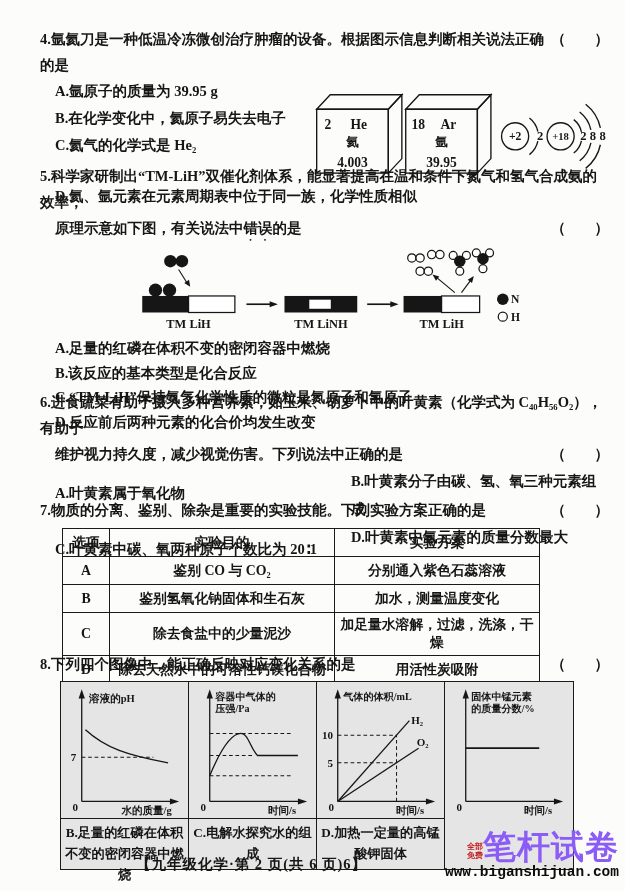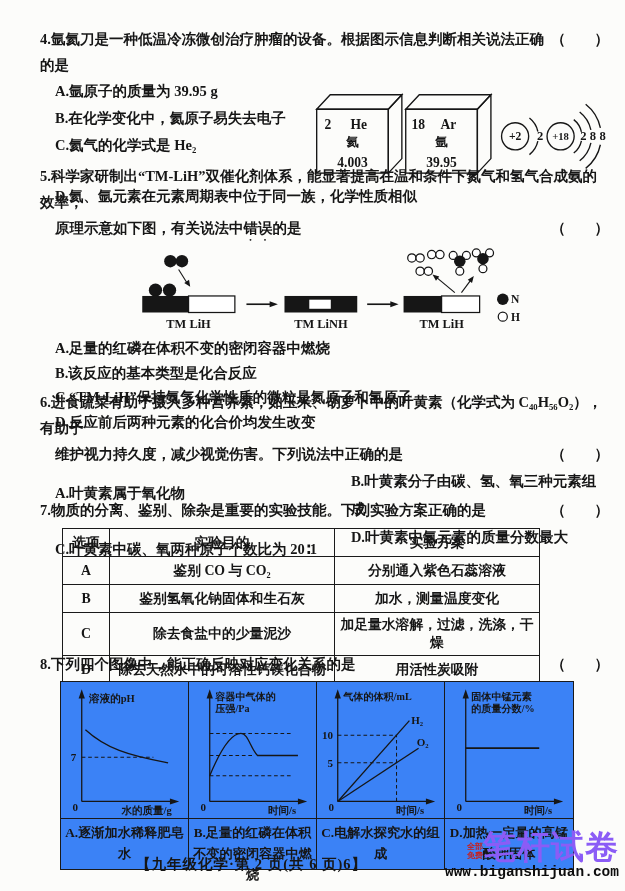--- a/index.html
+++ b/index.html
@@ -35,21 +35,21 @@
   .optgrid .a{flex:0 0 52%;margin-left:15px;margin-top:12px;}
   .optgrid .b{flex:1;}
   
   table.q7t{border-collapse:collapse;margin:5px 0 0 22px;table-layout:fixed;width:462px;
             font-size:13.8px;}
   table.q7t td,table.q7t th{border:1.4px solid #1a1a1a;text-align:center;padding:3px 3px;
             height:21px;font-weight:700;}
   table.q7t .c0{width:40px;} table.q7t .c1{width:218px;} table.q7t .c2{width:198px;}
   
   .g8{display:grid;grid-template-columns:repeat(4,128px);border:1.4px solid #1a1a1a;
-      width:512px;margin:4px 0 0 20px;background:#3b82f6;}
+      width:512px;margin:4px 0 0 20px;background:#e5e5e5;}
   .g8 .cell{border-right:1.4px solid #1a1a1a;}
   .g8 .cell:nth-child(4n){border-right:none;}
   .g8 .cap{border-top:1.4px solid #1a1a1a;text-align:center;font-size:13.2px;
            line-height:21px;padding:3px 3px;height:44px;}
   
   .footer{position:absolute;top:855px;left:0;width:503px;text-align:center;
           font-size:14.5px;letter-spacing:1px;}
   .wm{position:absolute;top:831px;right:6px;text-align:right;line-height:1;}
   .wm-row{display:flex;align-items:flex-end;justify-content:flex-end;}
   .wm-free{font-size:8px;width:18px;line-height:1.15;margin-bottom:4px;font-weight:700;}
@@ -317,21 +317,20 @@
         <line class="ln" x1="18" y1="130" x2="116" y2="130"></line>
           <polygon class="blk" points="124,130 114,126.8 114,133.2"></polygon>
         <text x="24" y="20" font-size="11">固体中锰元素</text>
         <text x="24" y="33" font-size="11">的质量分数/%</text>
         <line class="ln2" x1="18" y1="72" x2="98" y2="72"></line>
         <text x="8" y="140" font-size="12">0</text>
         <text x="112" y="144" font-size="11.5" text-anchor="end">时间/s</text>
       </svg>
     </div>
 
-    <div class="cell cap">A.逐渐加水稀释肥皂水</div>
     <div class="cell cap">B.足量的红磷在体积不变的密闭容器中燃烧</div>
     <div class="cell cap">C.电解水探究水的组成</div>
     <div class="cell cap">D.加热一定量的高锰酸钾固体</div>
   </div>
 </div>
 
 <div class="footer">【九年级化学·第 2 页(共 6 页)6】</div>
 
 <div class="wm">
   <div class="wm-row">

